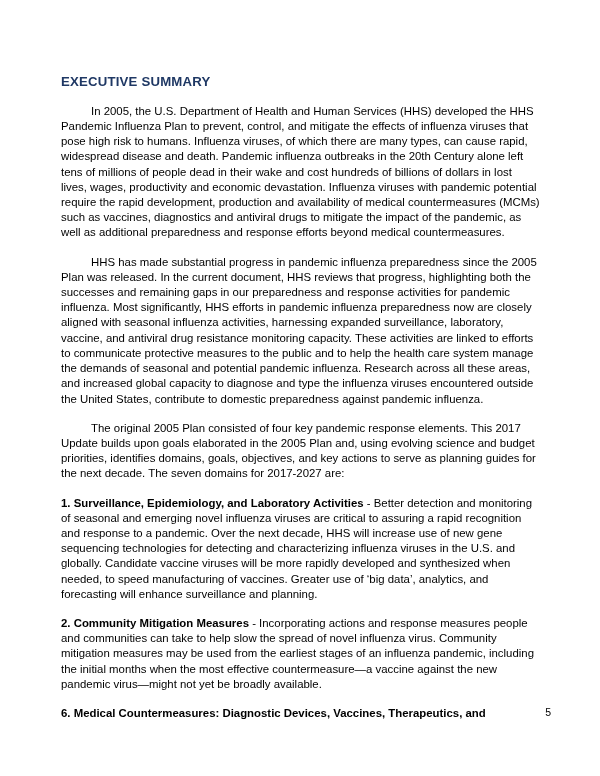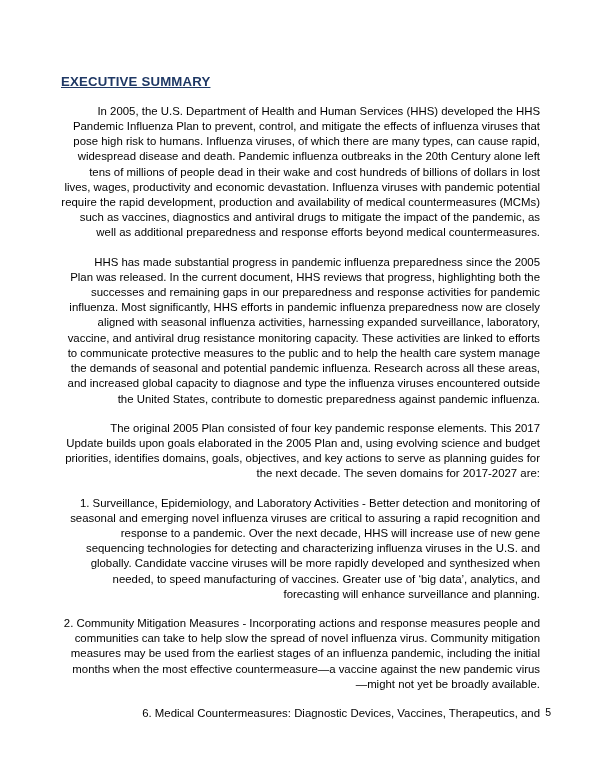--- a/index.html
+++ b/index.html
@@ -22,37 +22,36 @@
     top: 74px;
     width: 479px;
   }
   .section-heading {
     font-size: 13.2px;
     font-weight: bold;
     color: #1f3864;
     letter-spacing: 0.2px;
     margin: 0 0 14px 0;
     line-height: 1.2;
-    text-decoration: underline;
   }
   .para {
     font-size: 11.4px;
     color: #000000;
     line-height: 15.2px;
     margin: 0 0 14px 0;
-    text-align: right;
+    text-align: left;
   }
   .para.indent {
     text-indent: 30px;
   }
   .para:last-child {
     margin-bottom: 0;
   }
   .lead {
-    font-weight: normal;
+    font-weight: bold;
   }
   .page-number {
     position: absolute;
     right: 49px;
     top: 706px;
     font-size: 10.5px;
     color: #000000;
     font-family: "Liberation Sans", sans-serif;
   }
 </style>

